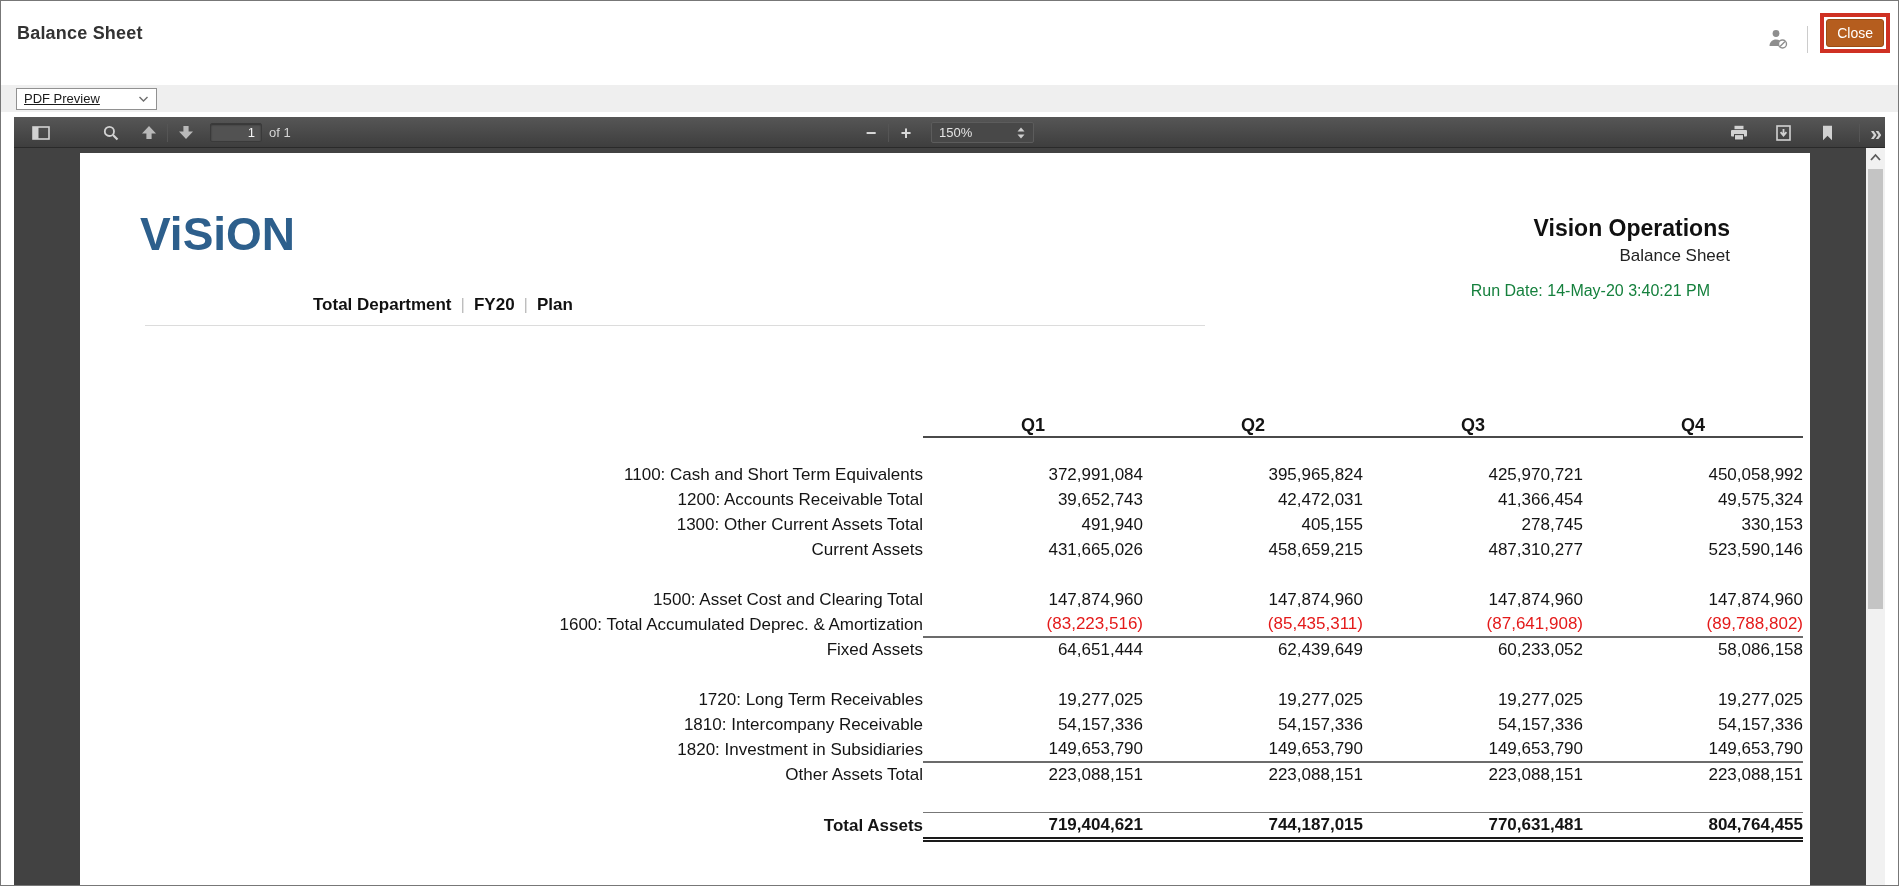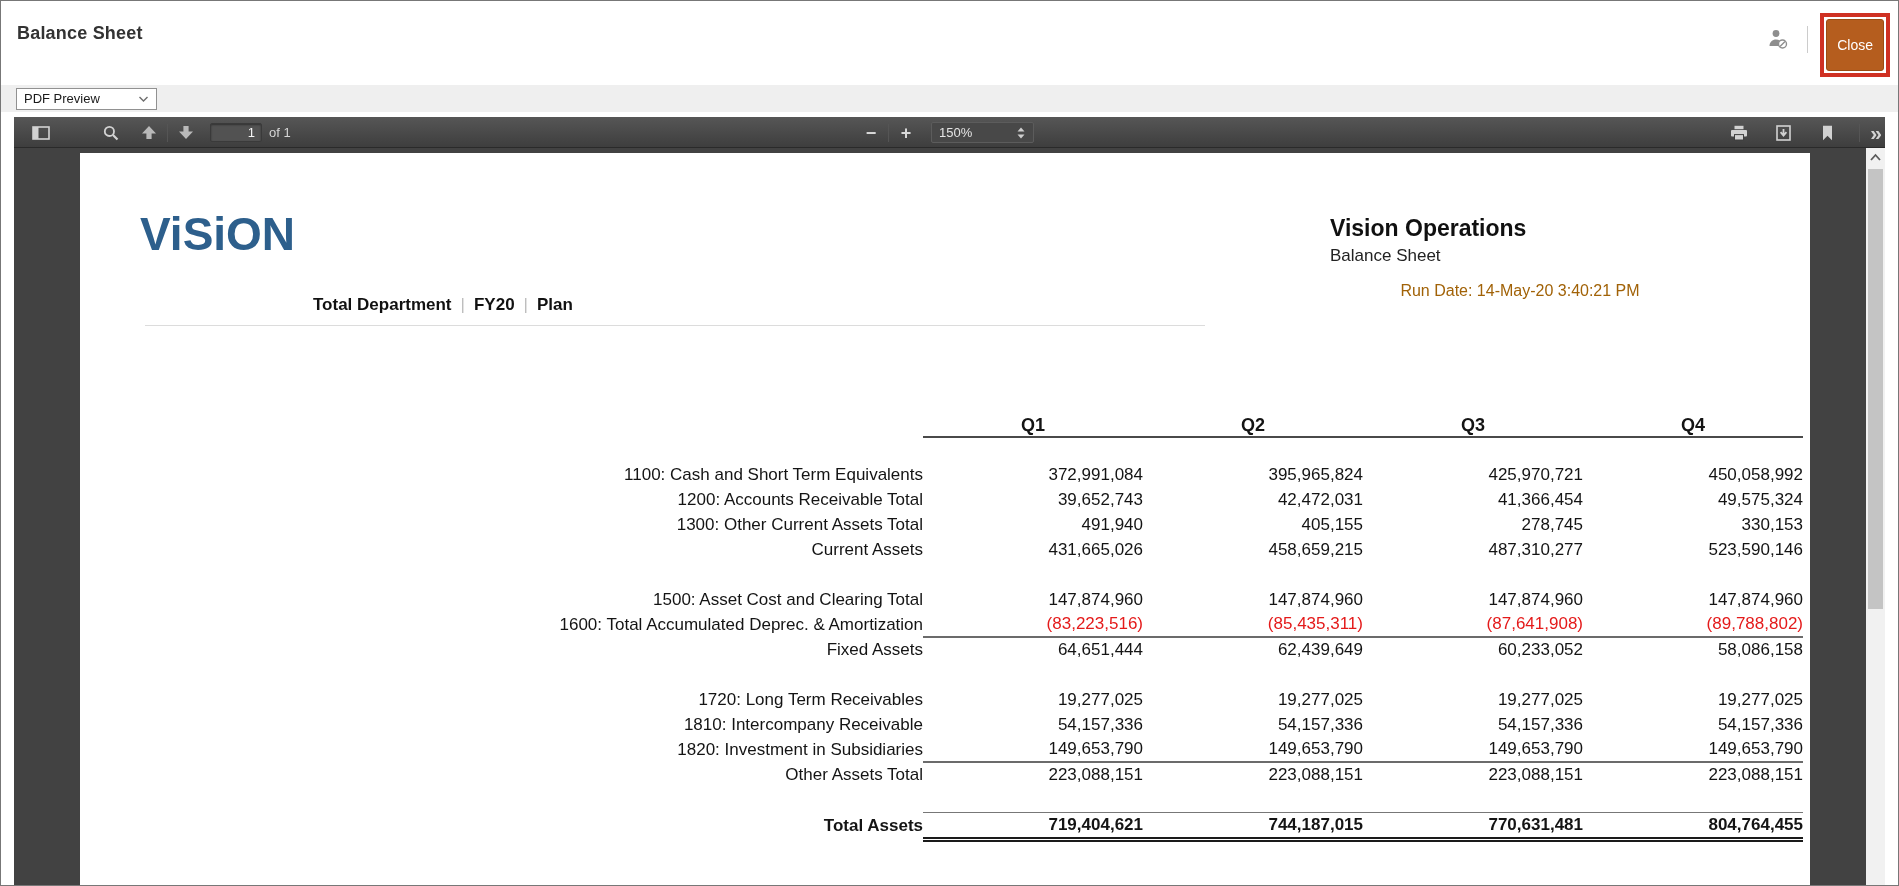--- a/index.html
+++ b/index.html
@@ -6,26 +6,26 @@
   html,body { width:1899px; height:886px; background:#fff; font-family:"Liberation Sans", sans-serif; }
   .frame { position:relative; width:1899px; height:886px; border:1px solid #777; background:#fff; overflow:hidden; }
 
   
   .app-header { position:relative; height:84px; background:#fff; }
   .app-title { position:absolute; left:16px; top:22px; font-size:18px; font-weight:bold; color:#333; letter-spacing:.2px; }
   .help-wrap { position:absolute; right:108px; top:26px; width:24px; height:24px; }
   .hdr-vdiv { position:absolute; right:90px; top:25px; width:1px; height:27px; background:#ccc; }
   .annotation { position:absolute; right:8px; top:12px; border:4px solid var(--annotation,#cf3123); padding:2px; background:transparent; }
   .close-btn { display:block; background:var(--close_bg,#b55d1e); color:#fff; font-size:14px; font-family:"Liberation Sans",sans-serif;
-               border:1px solid #9a4c13; border-radius:3px; padding:17px 10px; cursor:pointer; }
+               border:1px solid #9a4c13; border-radius:3px; padding:5px 10px; cursor:pointer; }
 
   
   .preview-strip { height:27px; background:#efefef; display:flex; align-items:center; padding-left:15px; }
   .fake-select { width:141px; height:22px; background:#fff; border:1px solid #919191; display:flex; align-items:center;
-                 justify-content:space-between; padding:0 7px; font-size:13px; color:#1a1a1a; cursor:default; }
+                 justify-content:space-between; padding:0 7px; font-size:13px; color:#1a1a1a; cursor:default;text-decoration:underline; }
   .strip-gap { height:5px; background:#fff; }
 
   .panel { margin:0 13px; }
 
   
   .pdf-toolbar { position:relative; height:31px; background:linear-gradient(#565656, #3e3e3e); border-bottom:1px solid #2a2a2a; }
   .tb-left { position:absolute; left:0; top:0; height:31px; display:flex; align-items:center; padding-left:17px; }
   .tb-center { position:absolute; left:848px; top:0; height:31px; display:flex; align-items:center; }
   .tb-right { position:absolute; right:3px; top:0; height:31px; display:flex; align-items:center; }
   .tbtn { display:flex; align-items:center; justify-content:center; width:20px; height:22px; cursor:pointer; }
@@ -47,24 +47,24 @@
   
   .scrollbar { position:absolute; right:0; top:0; width:19px; height:737px; background:#f1f1f1; }
   .scroll-up { height:19px; display:flex; align-items:center; justify-content:center; cursor:pointer; }
   .scroll-thumb { position:absolute; left:2px; top:21px; width:15px; height:440px; background:#c4c4c4; cursor:pointer; }
 
   
   .logo { position:absolute; left:60px; top:54px; font-size:46px; font-weight:bold; color:var(--logo,#2d5f8c); letter-spacing:0; }
   .pov { position:absolute; left:233px; top:142px; font-size:17px; font-weight:bold; color:#111; white-space:nowrap; }
   .pov .sep { color:#bdbdbd; font-weight:normal; margin:0 9px; }
   .page-rule { position:absolute; left:65px; top:172px; width:1060px; height:1px; background:#dcdcdc; }
-  .rep-titles { position:absolute; left:1250px; top:62px; width:400px; text-align:left; }
+  .rep-titles { position:absolute; left:1250px; top:62px; width:400px; text-align:right; }
   .rep-company { font-size:23px; font-weight:bold; color:#101010; }
   .rep-name { font-size:17px; color:#222; margin-top:4px; }
-  .rep-run { position:absolute; left:1250px; top:128px; width:380px; text-align:center; color:#a16207; font-size:16px; line-height:19px; }
+  .rep-run { position:absolute; left:1250px; top:128px; width:380px; text-align:right; color:#15803d; font-size:16px; line-height:19px; }
 
   
   .rpt-wrap { position:absolute; left:340px; top:262px; }
   table.rpt { border-collapse:collapse; table-layout:fixed; width:1383px; font-size:17px; color:#141414; }
   table.rpt col.c-lbl { width:503px; } table.rpt col.c-num { width:220px; }
   table.rpt th.q { font-size:18px; font-weight:bold; text-align:center; height:22px; vertical-align:top;
                    border-bottom:2px solid #4a4a4a; padding:0; }
   table.rpt th.corner { border:none; }
   tr.sp-head td { height:31px; } tr.sp td { height:26px; } tr.sp-g td { height:28px; }
   table.rpt td { height:25px; padding:0; vertical-align:middle; white-space:nowrap; }

